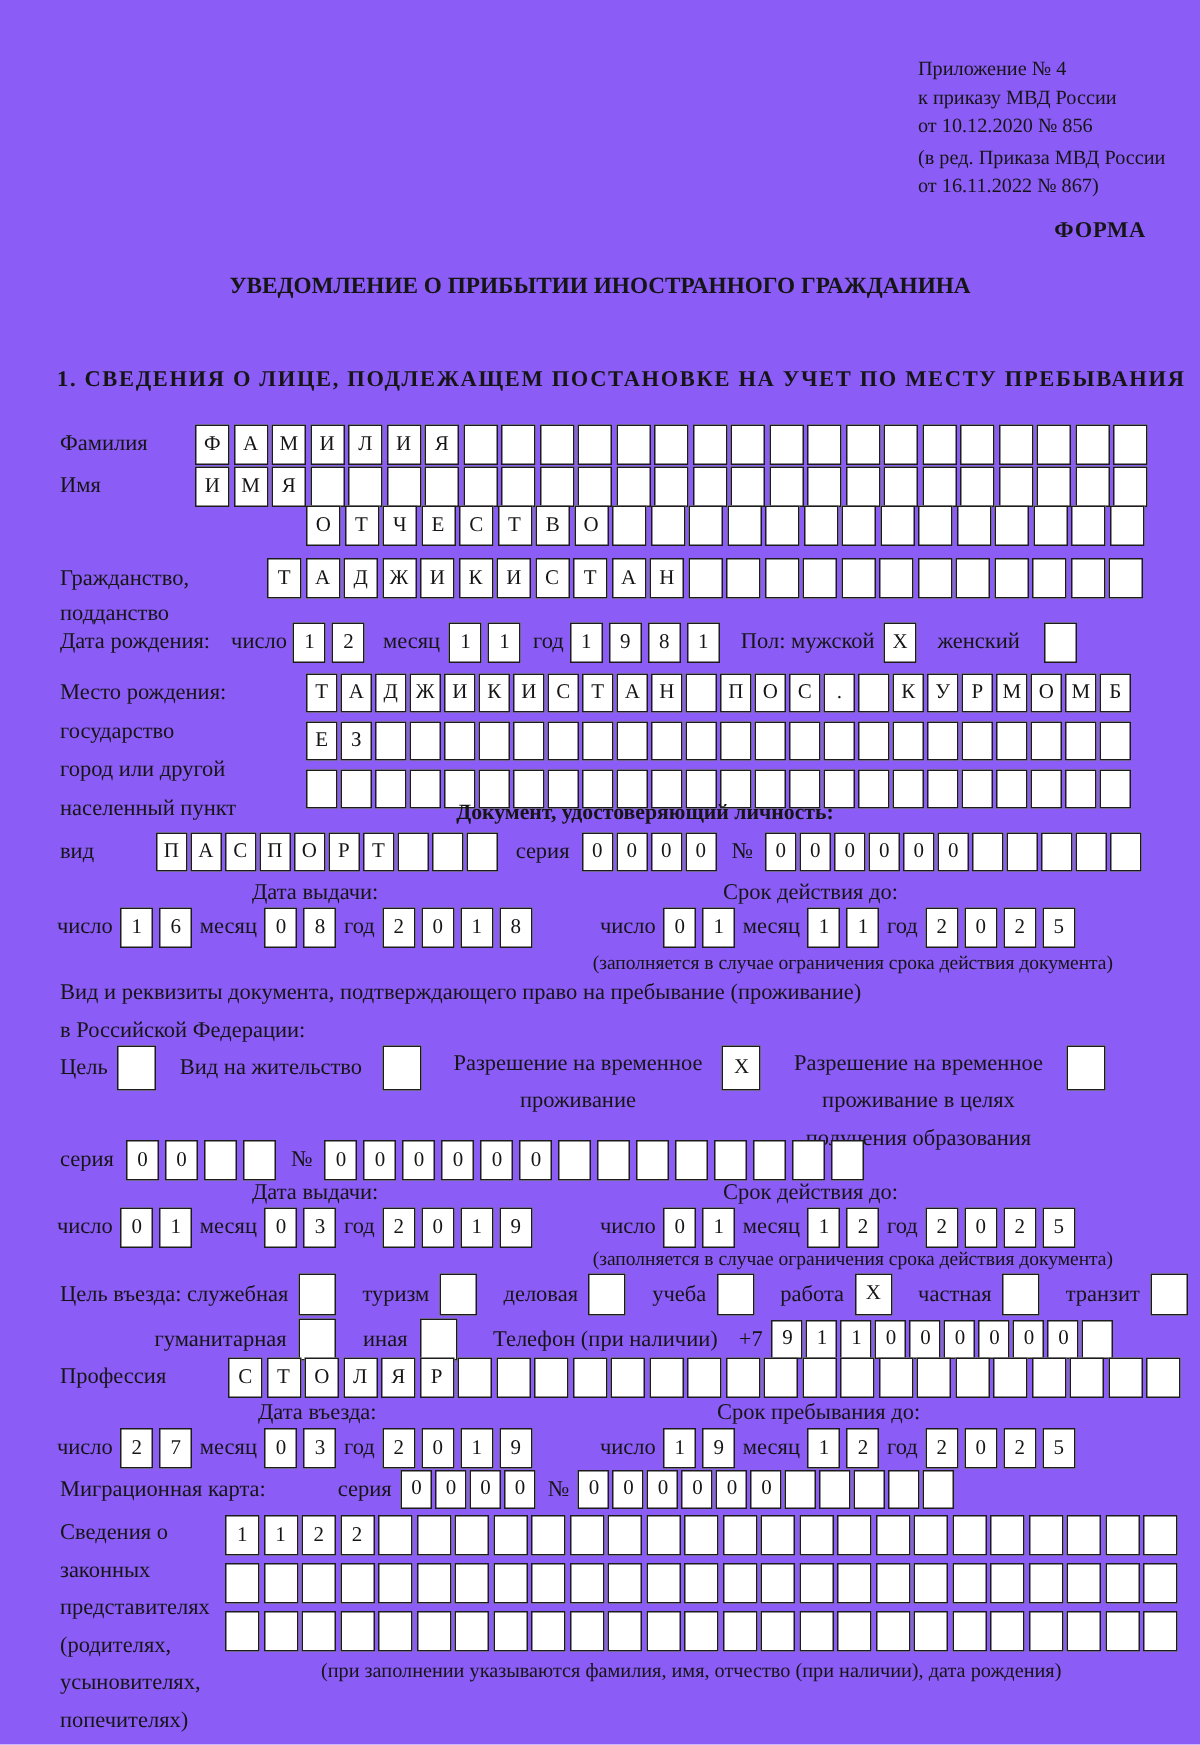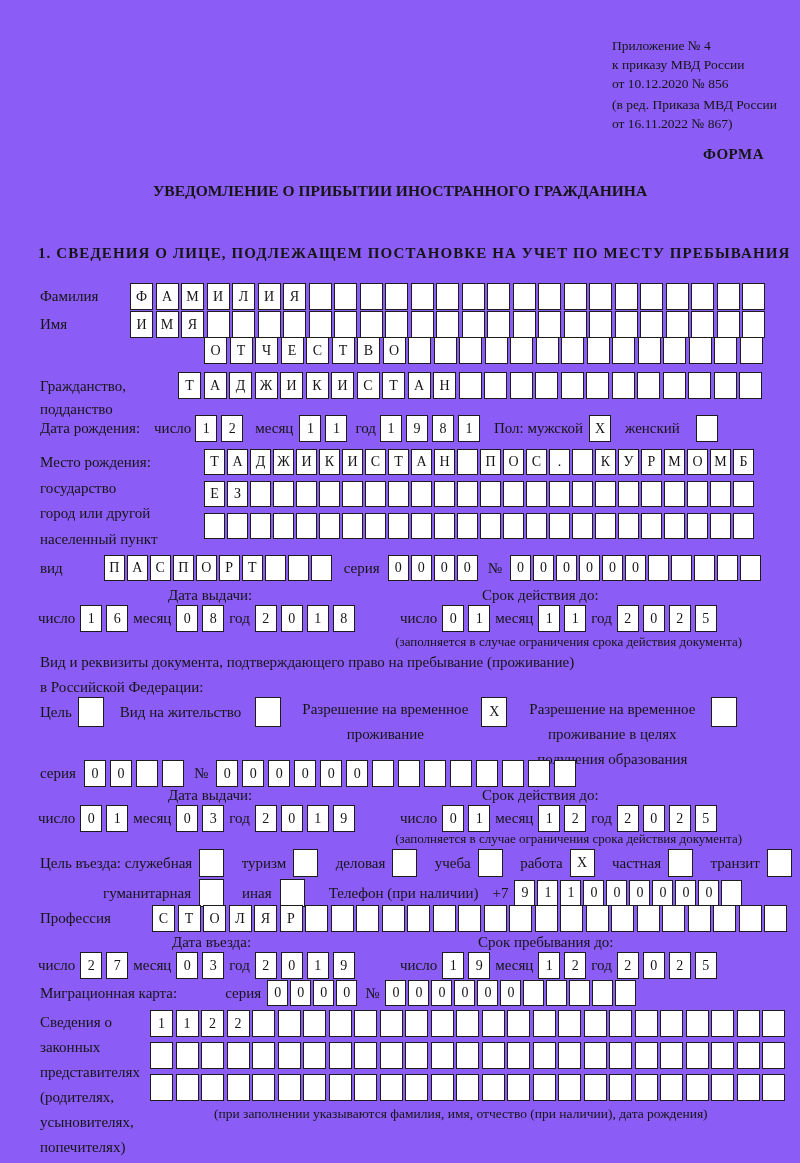--- a/index.html
+++ b/index.html
@@ -298,20 +298,21 @@
         <span class="cell"></span>
         <span class="cell"></span>
         <span class="cell"></span>
         <span class="cell"></span>
         <span class="cell"></span>
         <span class="cell"></span>
         <span class="cell"></span>
       </span>
   </div>
 
+  <div class="abs center b" style="left:60px; top:534px; width:740px; font-size:14.5px;">Документ, удостоверяющий личность:</div>
 
   <div class="row" style="left:40px; top:555px;">
     <span class="lbl">вид</span>
     <span class="cells compact ml41">
         <span class="cell">П</span>
         <span class="cell">А</span>
         <span class="cell">С</span>
         <span class="cell">П</span>
         <span class="cell">О</span>
         <span class="cell">Р</span>

